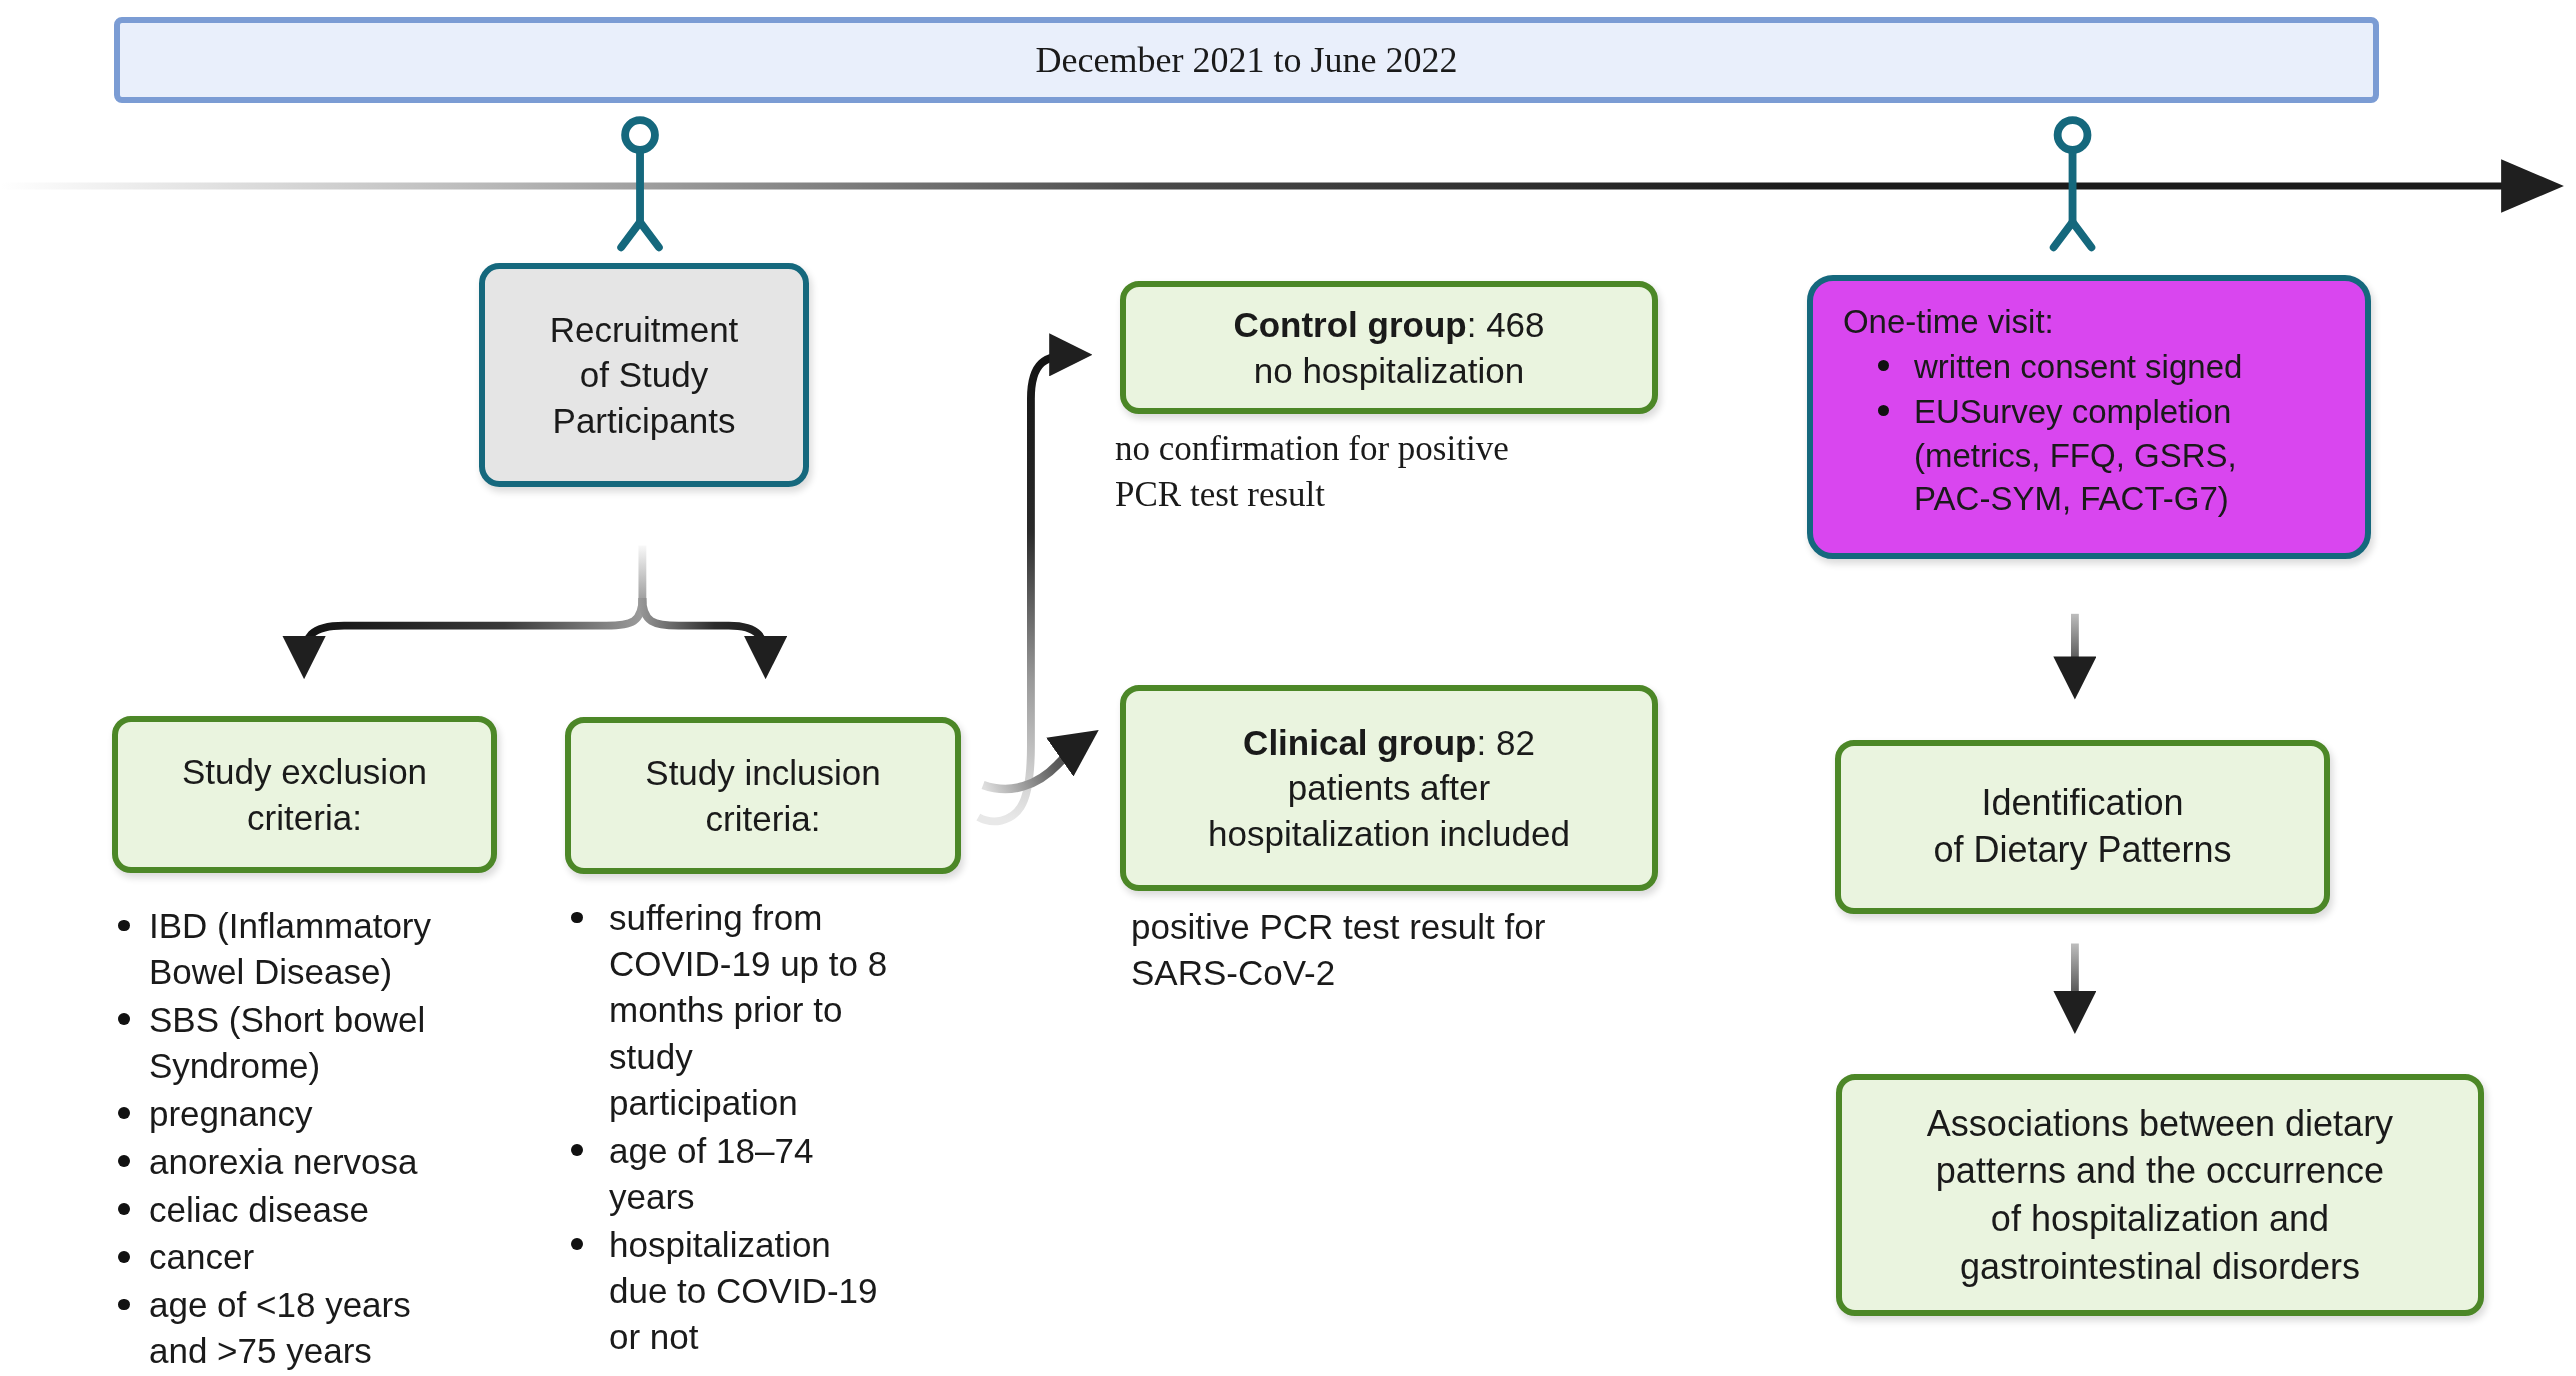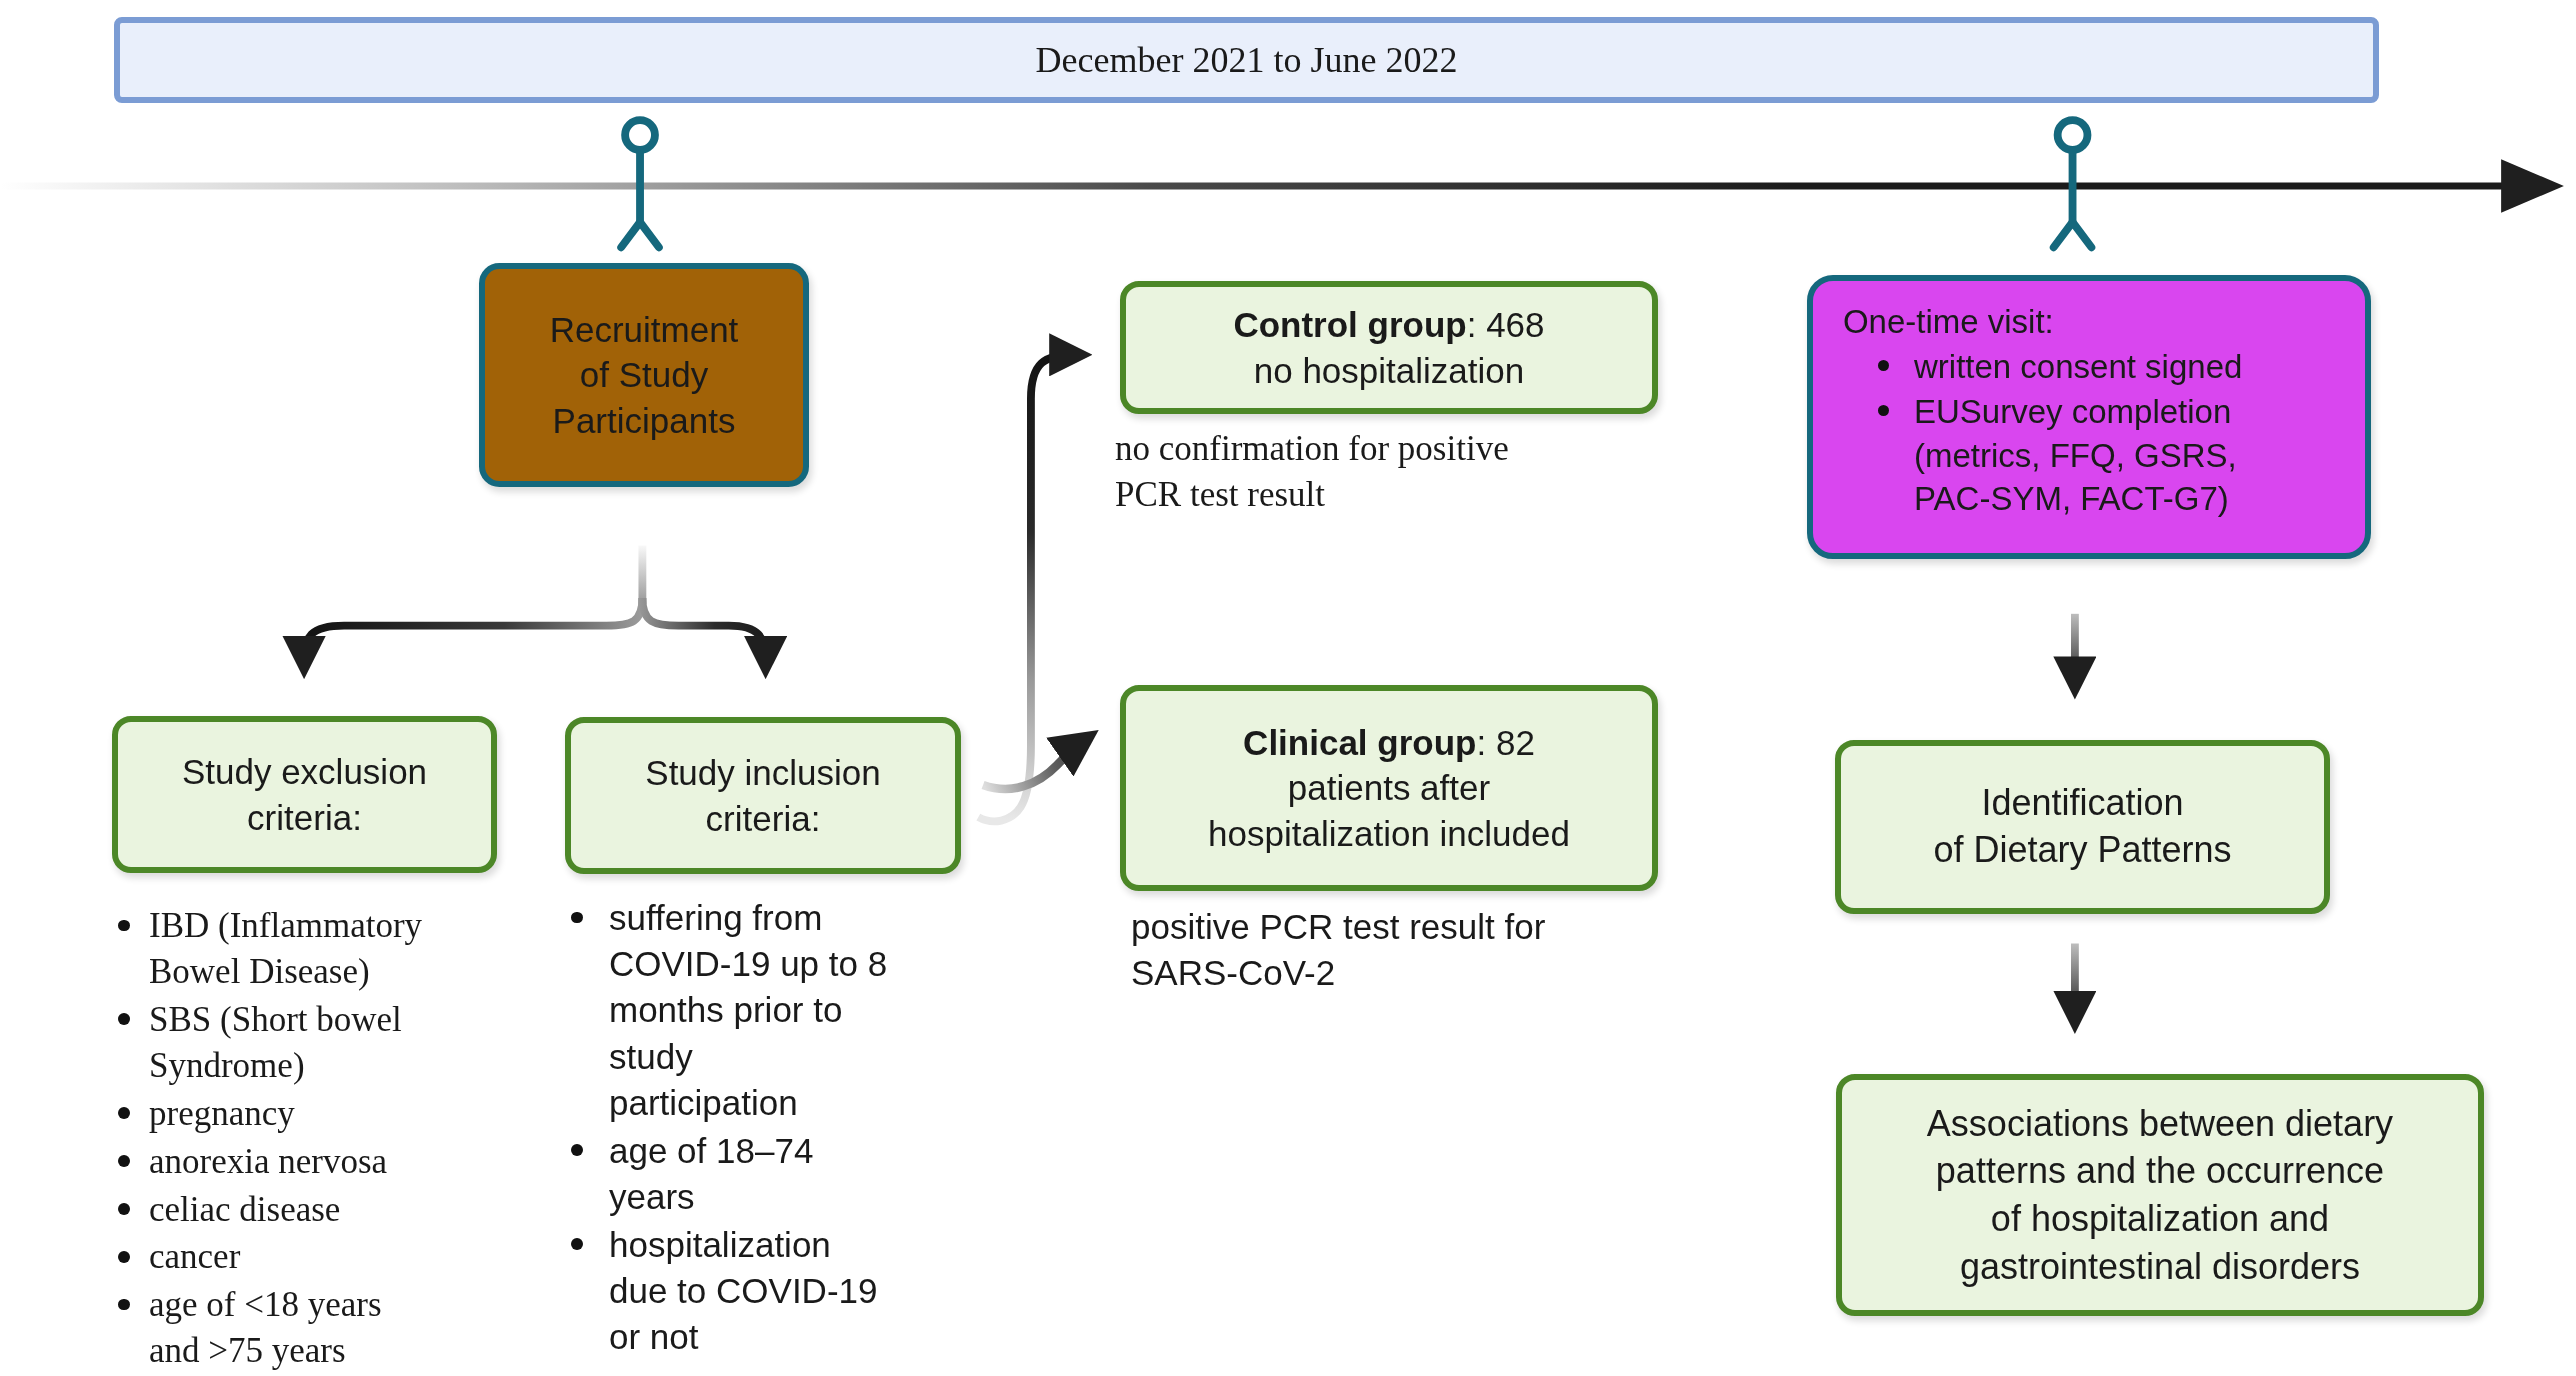--- a/index.html
+++ b/index.html
@@ -18,21 +18,21 @@
     display:flex; align-items:center; justify-content:center;
     font-size:36px; box-sizing:border-box;font-family:Liberation Serif, serif;
   }
 
   
   .node {
     box-sizing:border-box; display:flex; align-items:center; justify-content:center;
     text-align:center; white-space:pre-line; line-height:1.3;
     box-shadow:2.4px 4.7px 7.9px rgba(0,0,0,0.14);
   }
-  .teal  { background:#a16207; border:6.3px solid #15687d; border-radius:20.4px; }
+  .teal  { background:#e5e5e5; border:6.3px solid #15687d; border-radius:20.4px; }
   .green { background:#eaf4df; border:6.3px solid #4c8727; border-radius:19px; }
 
   .recruitment  { left:479px;  top:263px;  width:330px; height:224px; font-size:35px; }
   .exclusion    { left:112px;  top:716px;  width:385px; height:157px; font-size:35px; }
   .inclusion    { left:565px;  top:717px;  width:396px; height:157px; font-size:35px; }
   .control      { left:1120px; top:281px;  width:538px; height:133px; font-size:35px; }
   .clinical     { left:1120px; top:685px;  width:538px; height:206px; font-size:35px; }
   .identification { left:1835px; top:740px; width:495px; height:174px; font-size:36px; }
   .associations { left:1836px; top:1074px; width:648px; height:242px; font-size:36px; line-height:1.32; }
   .b { font-weight:bold; }
@@ -46,21 +46,21 @@
   
   ul.bullets { list-style:none; margin:0; padding:0; }
   ul.bullets li {
     position:relative; white-space:pre-line;
     font-size:35px; line-height:1.32; margin-bottom:1.6px;
   }
   ul.bullets li::before {
     content:""; position:absolute; width:11.8px; height:11.8px; border-radius:50%;
     background:#111; left:3.9px; top:16.5px;
   }
-  .list-exclusion { left:114px; top:903px; width:440px;font-family:Liberation Serif, serif; }
+  .list-exclusion { left:114px; top:903px; width:440px; }
   .list-exclusion li { padding-left:35px; }
   .list-inclusion { left:567px; top:895px; width:424px; }
   .list-inclusion li { padding-left:42px; }
   .list-inclusion li::before { left:3.1px; }
 
   
   .visit {
     left:1807px; top:275px; width:564px; height:284px;
     box-sizing:border-box; background:#d946ef; border:6.3px solid #15687d; border-radius:26px;
     padding:19px 22px; font-size:33px; line-height:1.32;

